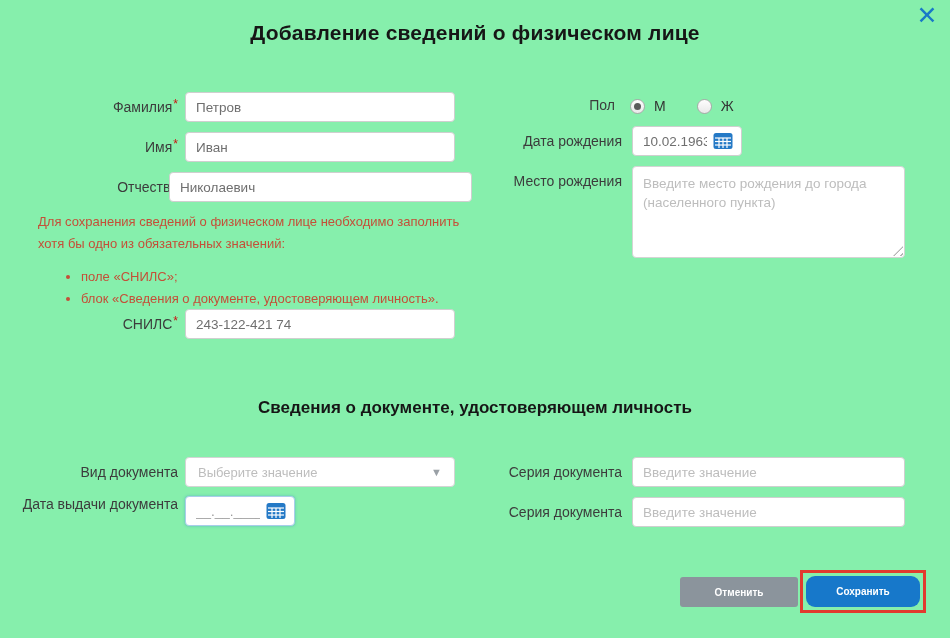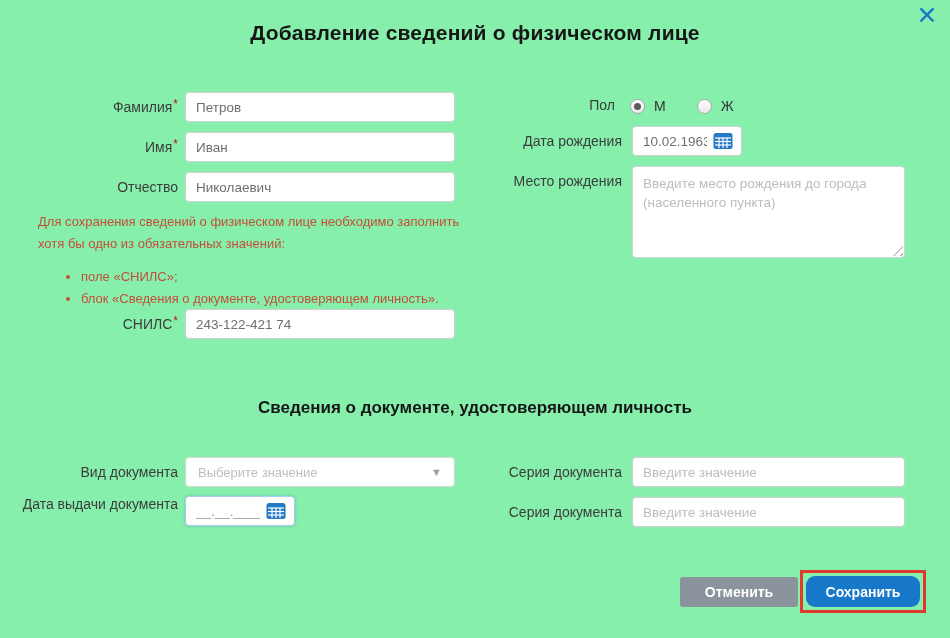--- a/index.html
+++ b/index.html
@@ -127,21 +127,21 @@
     position:absolute; top:398px; left:0; right:0;
     text-align:center;
     font-size:17px; font-weight:700; color:#161616;
   }
 
   
   .btn {
     position:absolute; height:30px;
     border:none; border-radius:3px;
     color:#fff; font-family:"Liberation Sans", sans-serif;
-    font-size:14px; font-weight:700;
+    font-size:10px; font-weight:700;
     cursor:pointer;
   }
   .btn-cancel { left:680px; top:577px; width:118px; background:#8b949c; }
   .save-highlight {
     position:absolute; left:800px; top:570px; width:126px; height:43px;
     border:3px solid #e23a2e;
     display:flex; align-items:center; justify-content:center;
   }
   .btn-save {
     position:static; width:114px; height:31px;
@@ -164,21 +164,21 @@
   <input class="tb" style="left: 185px; top: 92px; width: 270px;" value="Петров">
 
   <div class="flabel" style="left:0; top:132px; width:178px;">
     <span>Имя</span><span class="req">*</span>
   </div>
   <input class="tb" style="left: 185px; top: 132px; width: 270px;" value="Иван">
 
   <div class="flabel" style="left:0; top:172px; width:178px;">
     <span>Отчество</span>
   </div>
-  <input class="tb" style="left: 185px; top: 172px; width: 270px;" value="Николаевич">
+  <input class="tb" style="left: 169px; top: 172px; width: 303px;" value="Николаевич">
 
   <div class="warning">
     <div>Для сохранения сведений о физическом лице необходимо заполнить</div>
     <div>хотя бы одно из обязательных значений:</div>
     <ul>
       <li>поле «СНИЛС»;</li>
       <li>блок «Сведения о документе, удостоверяющем личность».</li>
     </ul>
   </div>
 

